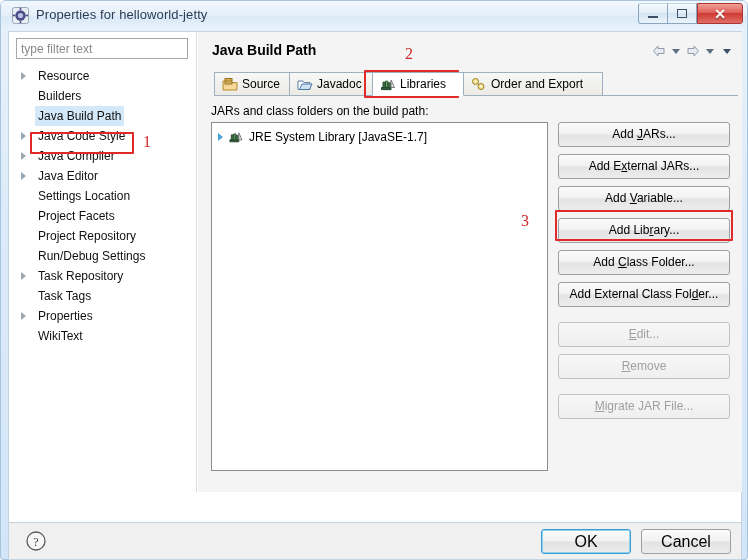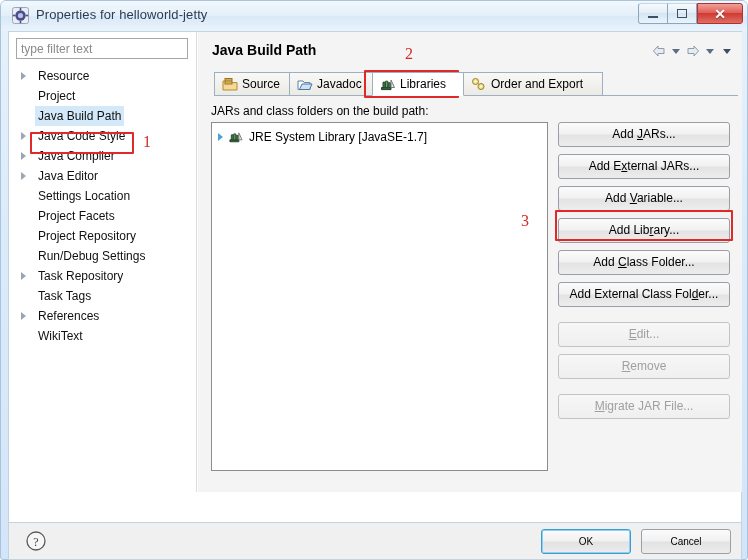--- a/index.html
+++ b/index.html
@@ -197,21 +197,21 @@
     position: absolute; left: 7px; top: 522px;
     width: 734px; height: 37px;
     background: #f0f0f0;
     border: 1px solid #c2d3e2; border-top: none;
   }
   #help-icon { position: absolute; left: 16px; top: 7px; width: 22px; height: 22px; }
   .dlgbtn {
     position: absolute; top: 6px;
     width: 90px; height: 25px;
     font-family: "Liberation Sans", sans-serif;
-    font-size: 10px; color: #000;
+    font-size: 16px; color: #000;
     border: 1px solid #9aa0a6; border-radius: 3px;
     background: linear-gradient(to bottom,#fbfbfb 0%,#f1f1f1 48%,#e2e2e2 52%,#ececec 100%);
     padding: 0;
   }
   #ok-button { left: 532px; border: 1px solid #3c9cd4; box-shadow: 0 0 0 1px #8fd0ef inset; }
   #cancel-button { left: 632px; }
 </style>
 </head>
 <body>
 
@@ -252,21 +252,21 @@
       <div id="filter-box">
         <span id="filter-text">type filter text</span>
       </div>
 
       <div id="tree">
         <div class="tnode">
           <span class="arrow"></span>
           <span class="lbl">Resource</span>
         </div>
         <div class="tnode">
-          <span class="lbl">Project</span>
+          <span class="lbl">Builders</span>
         </div>
         <div class="tnode sel">
           <span class="lbl">Java Build Path</span>
         </div>
         <div class="tnode">
           <span class="arrow"></span>
           <span class="lbl">Java Code Style</span>
         </div>
         <div class="tnode">
           <span class="arrow"></span>
@@ -290,21 +290,21 @@
         </div>
         <div class="tnode">
           <span class="arrow"></span>
           <span class="lbl">Task Repository</span>
         </div>
         <div class="tnode">
           <span class="lbl">Task Tags</span>
         </div>
         <div class="tnode">
           <span class="arrow"></span>
-          <span class="lbl">References</span>
+          <span class="lbl">Properties</span>
         </div>
         <div class="tnode">
           <span class="lbl">WikiText</span>
         </div>
       </div>
 
       <div class="anno" style="left:21px; top:100px; width:104px; height:22px;"></div>
       <div class="annonum" style="left:134px; top:101px;">1</div>
     </div>
 

